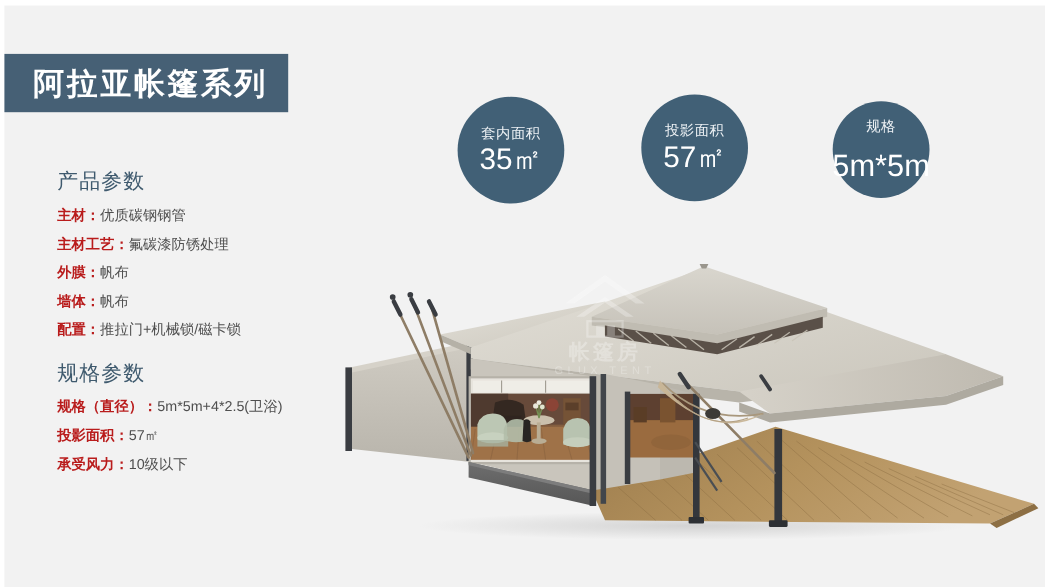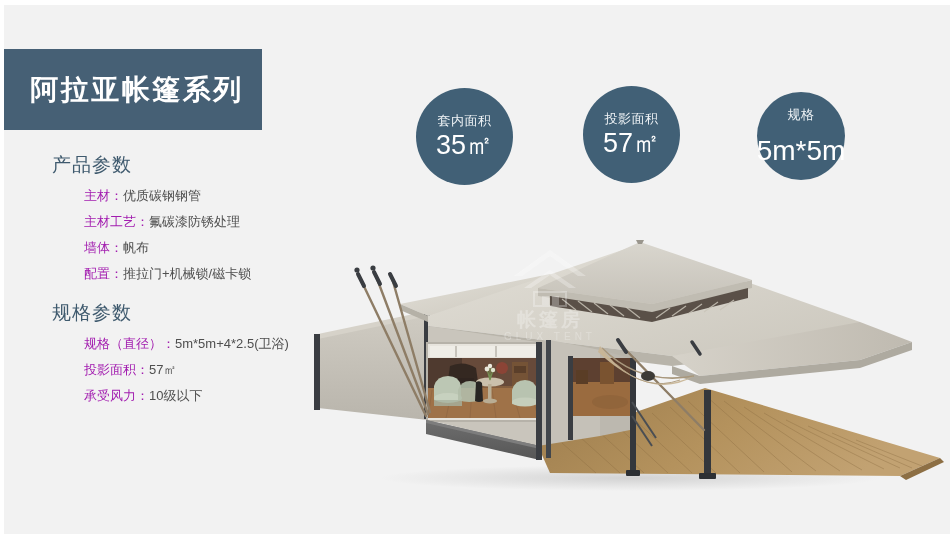--- a/index.html
+++ b/index.html
@@ -27,21 +27,21 @@
     position: absolute; top: 0; left: 0;
     width: 4px; height: 534px;
     background: #ffffff;
     z-index: 6;
   }
 
   
   .title-banner {
     position: absolute;
     left: 0px; top: 49px;
-    width: 262px; height: 81px;
+    width: 262px; height: 53px;
     background: #466075;
     display: flex;
     align-items: center;
     justify-content: center;
     z-index: 4;
   }
   .title-banner .title-text {
     color: #ffffff;
     font-size: 28px;
     font-weight: bold;
@@ -68,23 +68,22 @@
   }
   .spec-list { list-style: none; }
   .spec-row {
     font-size: 13px;
     color: #4a4a4a;
     line-height: 1.0;
     margin-bottom: 13px;
     white-space: nowrap;
   }
   .spec-row .k {
-    font-weight: normal;
-    color: #a21caf;
-    margin-left: 32px;
+    font-weight: bold;
+    color: #b91c1c;
   }
   .spec-row .v {
     font-weight: normal;
     color: #4f4f4f;
   }
   .spec-col .block-2 { margin-top: 20px; }
   .block-2 .spec-row { margin-bottom: 13px; }
 
   
   .badge {
@@ -145,20 +144,23 @@
   <div class="spec-col">
 
     <div class="block-1">
       <div class="section-heading">产品参数</div>
       <ul class="spec-list">
         <li class="spec-row">
           <span class="k">主材：</span><span class="v">优质碳钢钢管</span>
         </li>
         <li class="spec-row">
           <span class="k">主材工艺：</span><span class="v">氟碳漆防锈处理</span>
+        </li>
+        <li class="spec-row">
+          <span class="k">外膜：</span><span class="v">帆布</span>
         </li>
         <li class="spec-row">
           <span class="k">墙体：</span><span class="v">帆布</span>
         </li>
         <li class="spec-row">
           <span class="k">配置：</span><span class="v">推拉门+机械锁/磁卡锁</span>
         </li>
       </ul>
     </div>
 

